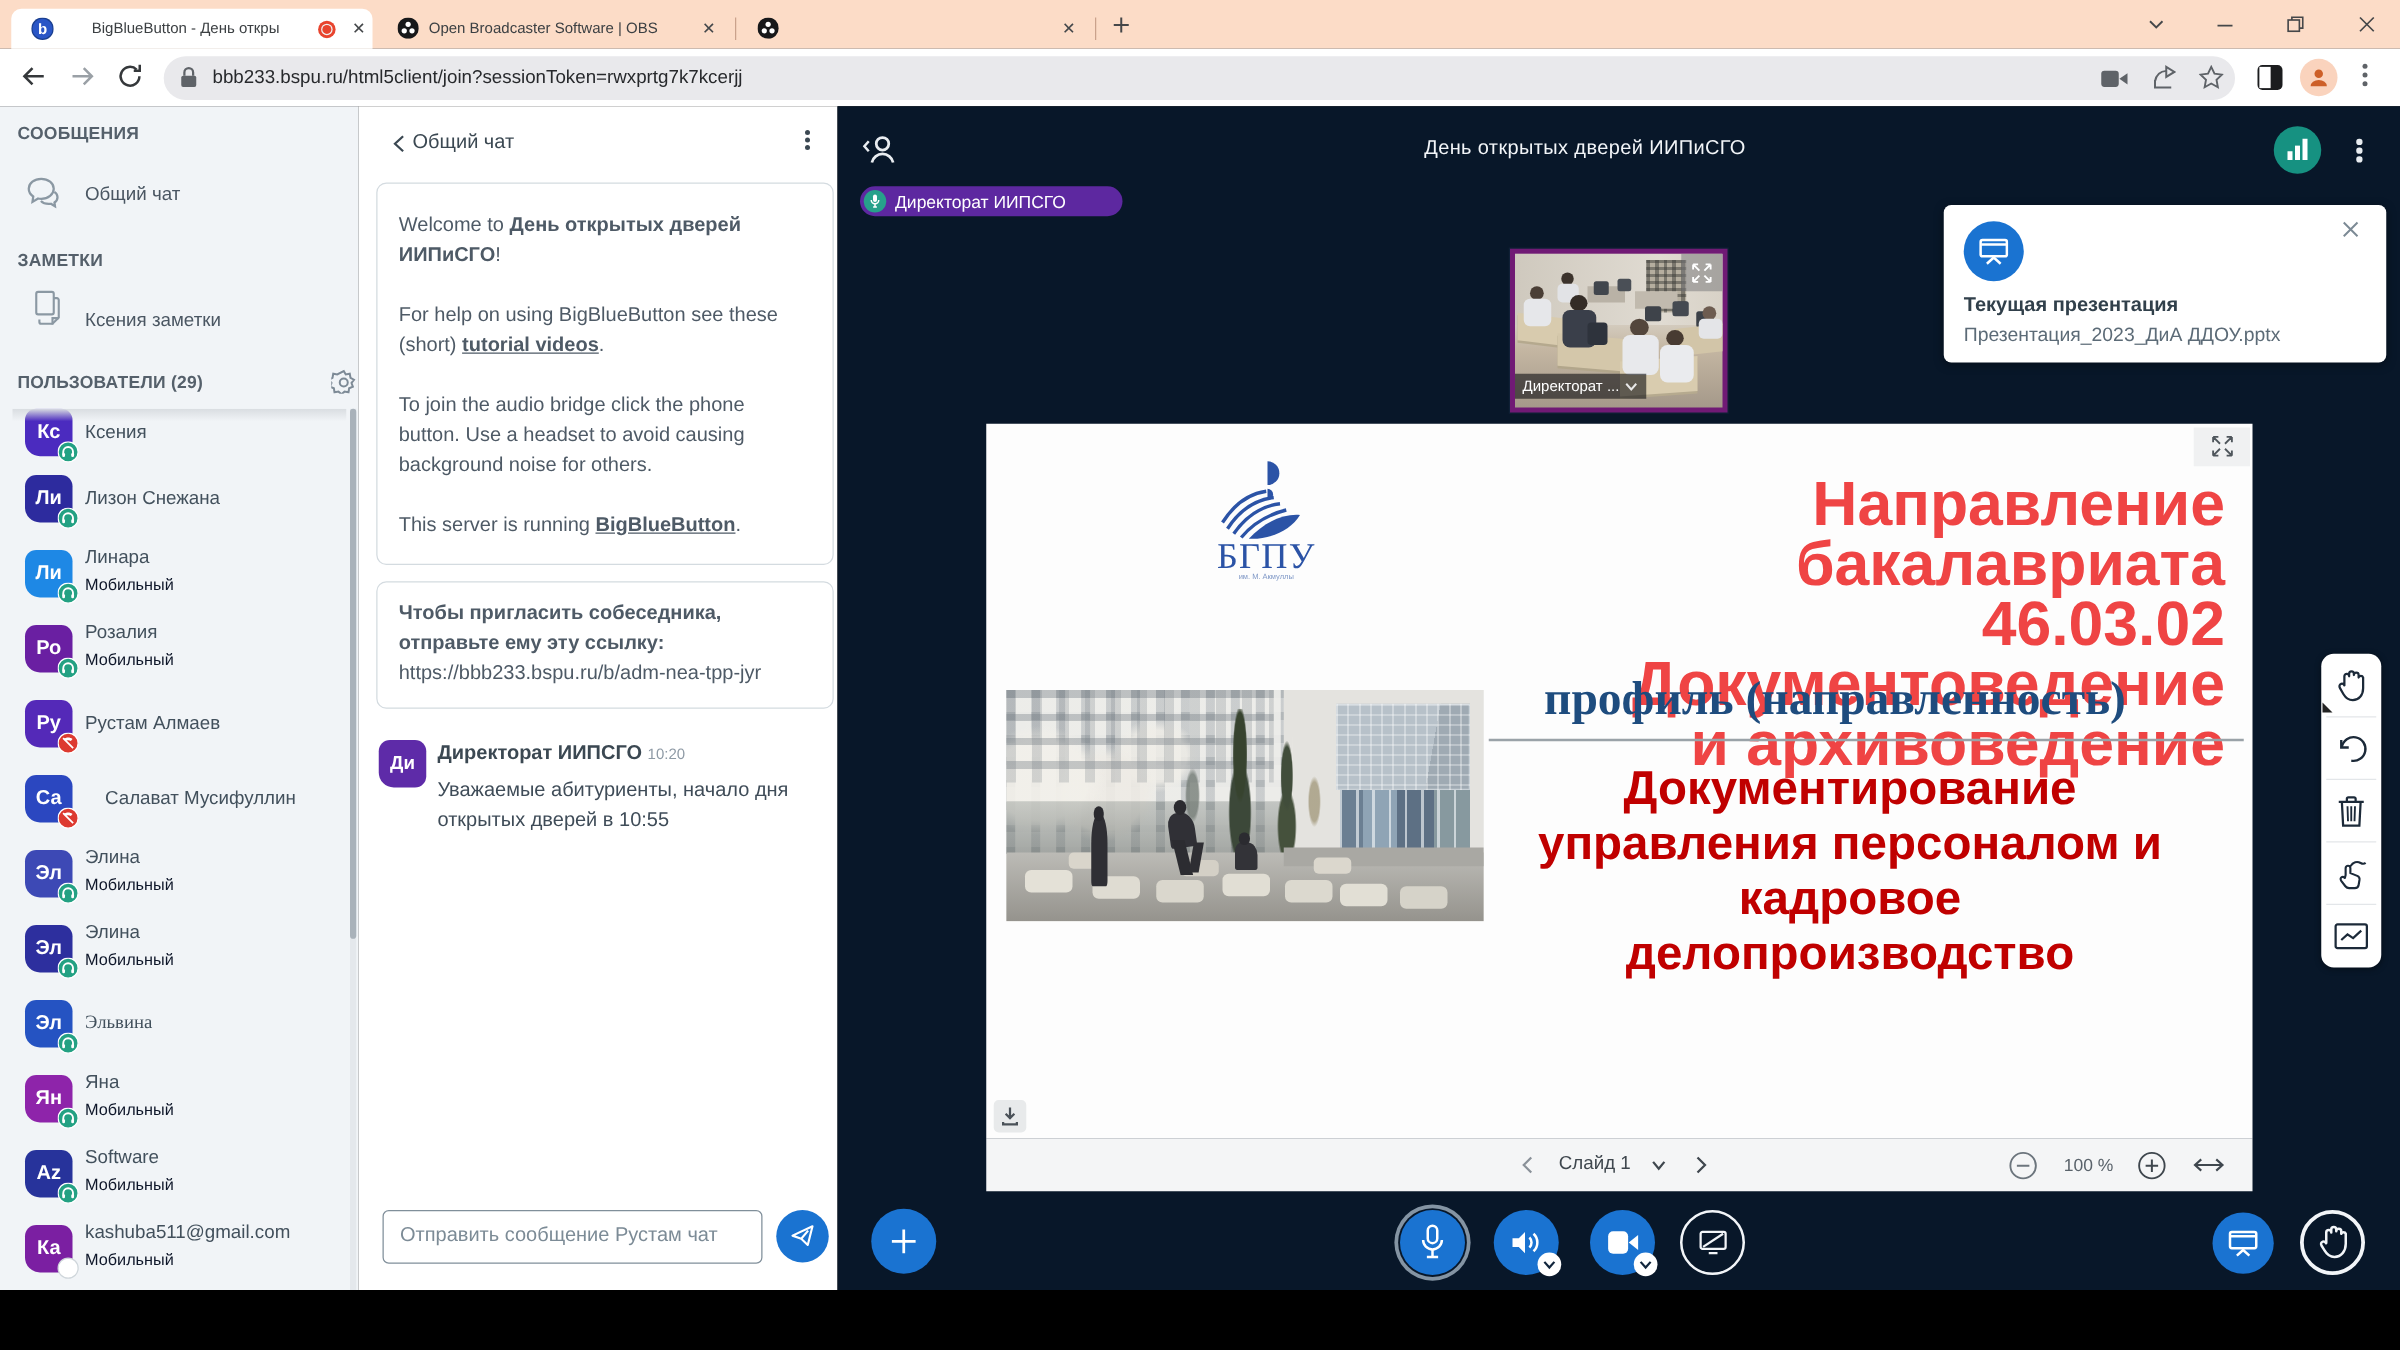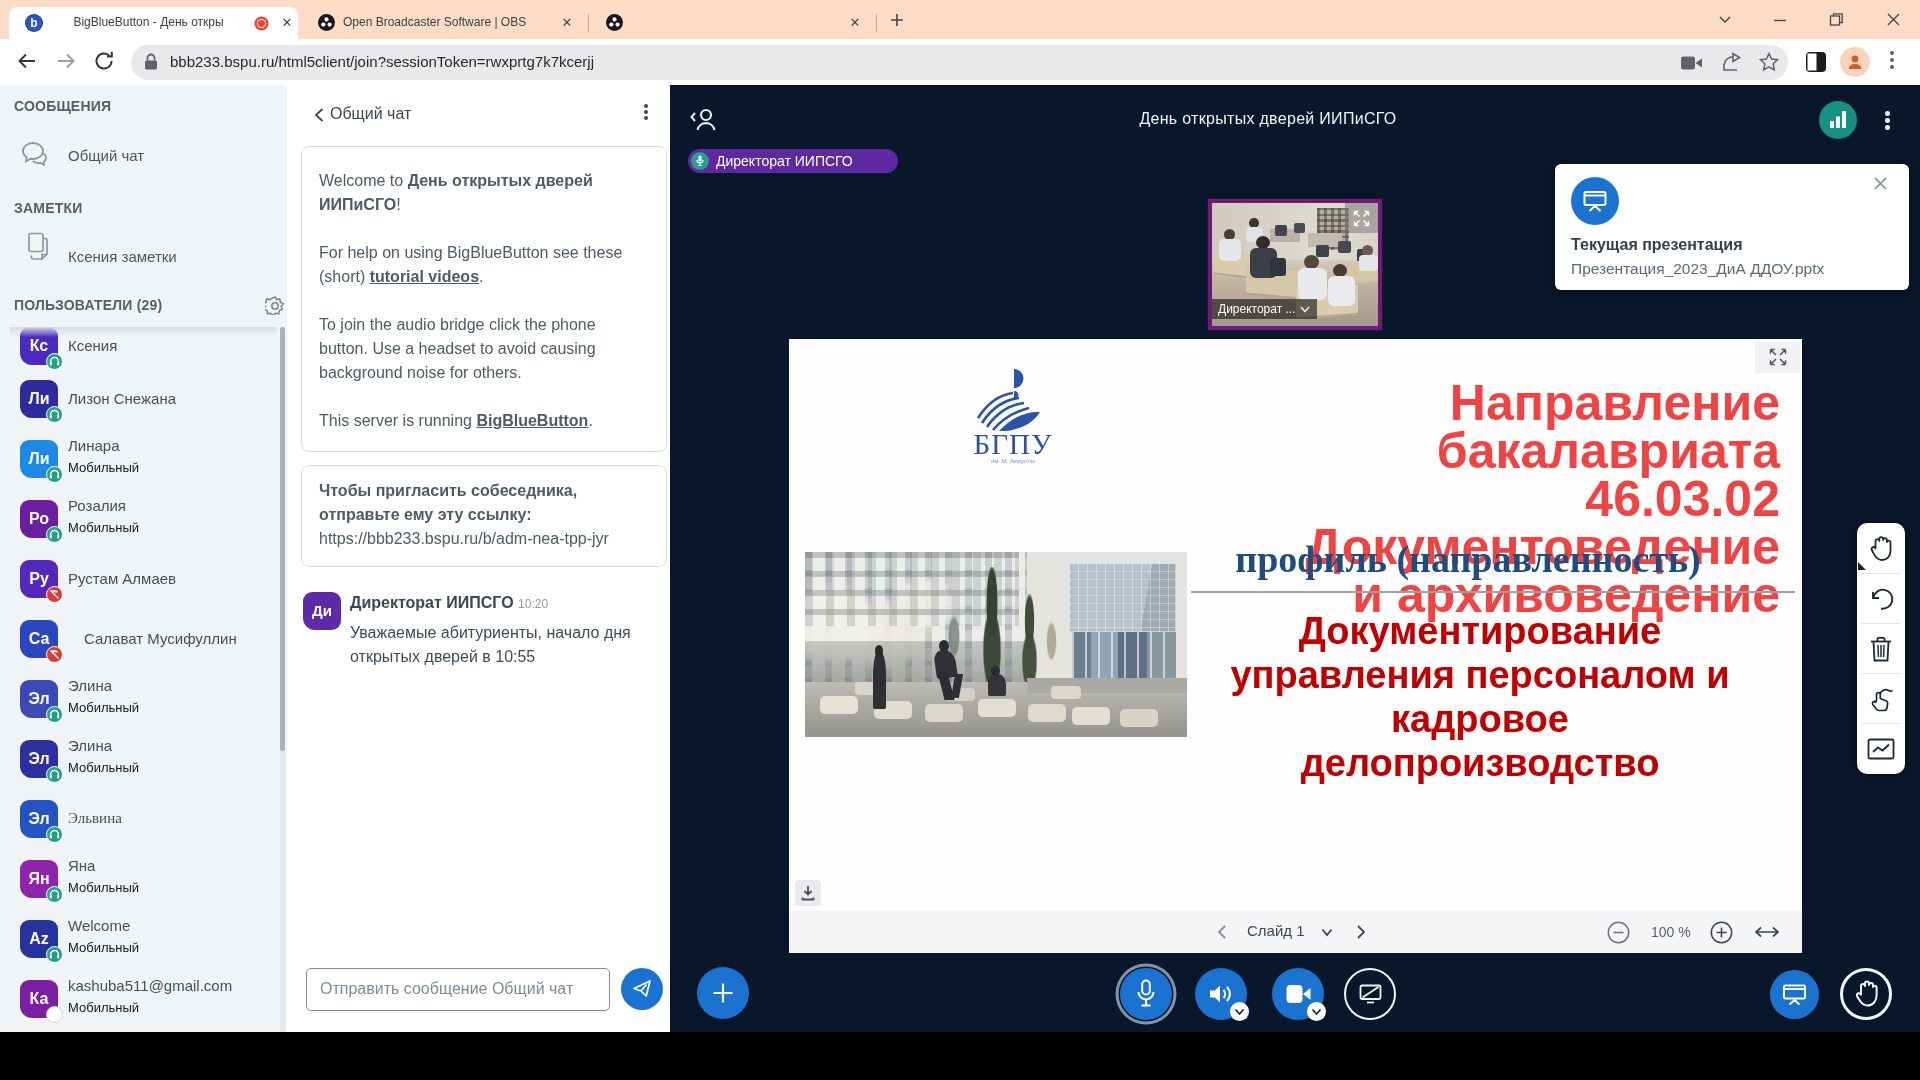--- a/index.html
+++ b/index.html
@@ -232,21 +232,21 @@
       <div class="avatar" style="top:533px; background:#8e24aa;">Ян</div>
       <div class="uname abs" style="left:68px; top:530px;">Яна</div>
       <div class="usub abs" style="left:68px; top:553px;">Мобильный</div>
       <svg class="abs" style="left:46px; top:559px;" width="17" height="17" viewBox="0 0 17 17">
           <circle cx="8.5" cy="8.5" r="8" fill="#23a183" stroke="#fff" stroke-width="1"></circle>
           <path d="M4.6 10.5 V8.5 a3.9 3.9 0 0 1 7.8 0 V10.5" fill="none" stroke="#fff" stroke-width="1.5"></path>
           <rect x="3.8" y="9.3" width="2.2" height="3.2" rx="1" fill="#fff"></rect>
           <rect x="11" y="9.3" width="2.2" height="3.2" rx="1" fill="#fff"></rect>
         </svg>
       <div class="avatar" style="top:593px; background:#27339b;">Az</div>
-      <div class="uname abs" style="left:68px; top:590px;">Welcome</div>
+      <div class="uname abs" style="left:68px; top:590px;">Software</div>
       <div class="usub abs" style="left:68px; top:613px;">Мобильный</div>
       <svg class="abs" style="left:46px; top:619px;" width="17" height="17" viewBox="0 0 17 17">
           <circle cx="8.5" cy="8.5" r="8" fill="#23a183" stroke="#fff" stroke-width="1"></circle>
           <path d="M4.6 10.5 V8.5 a3.9 3.9 0 0 1 7.8 0 V10.5" fill="none" stroke="#fff" stroke-width="1.5"></path>
           <rect x="3.8" y="9.3" width="2.2" height="3.2" rx="1" fill="#fff"></rect>
           <rect x="11" y="9.3" width="2.2" height="3.2" rx="1" fill="#fff"></rect>
         </svg>
       <div class="avatar" style="top:653px; background:#7b1fa2;">Ка</div>
       <div class="uname abs" style="left:68px; top:650px;">kashuba511@gmail.com</div>
       <div class="usub abs" style="left:68px; top:673px;">Мобильный</div>
@@ -265,21 +265,21 @@
     <div class="card" style="top:61px; width:366px; height:306px;">
       <div class="ct" style="position:absolute; left:17px; top:22px; width:318px;">Welcome to <b>День открытых дверей ИИПиСГО</b>!<br><br>For help on using BigBlueButton see these (short) <span style="text-decoration:underline;"><b>tutorial videos</b></span>.<br><br>To join the audio bridge click the phone button. Use a headset to avoid causing background noise for others.<br><br>This server is running <span style="text-decoration:underline;"><b>BigBlueButton</b></span>.</div>
     </div>
     <div class="card" style="top:380px; width:366px; height:102px;">
       <div class="ct" style="position:absolute; left:17px; top:13px; width:340px;"><b>Чтобы пригласить собеседника, отправьте ему эту ссылку:</b><br>https://bbb233.bspu.ru/b/adm-nea-tpp-jyr</div>
     </div>
     <div class="avatar" style="left:16px; top:507px; background:#5e2ba8; font-size:15px;">Ди</div>
     <div class="abs" style="left:63px; top:509px; font-size:16px; font-weight:bold; color:#3b4852;">Директорат ИИПСГО <span style="font-weight:normal; font-size:12px; color:#8e9aa5;">10:20</span></div>
     <div class="ct" style="position:absolute; left:63px; top:536px; width:310px; color:#3f4c58;">Уважаемые абитуриенты, начало дня открытых дверей в 10:55</div>
     <div class="abs" style="left:19px; top:883px; width:304px; height:43px; border:1px solid #808f9a; border-radius:5px;"></div>
-    <div class="abs" style="left:33px; top:895px; font-size:16px; color:#7c8b96;">Отправить сообщение Общий чат</div>
+    <div class="abs" style="left:33px; top:895px; font-size:16px; color:#7c8b96;">Отправить сообщение Рустам чат</div>
     <div class="abs" style="left:334px; top:883px; width:42px; height:42px; border-radius:50%; background:#1a73d1;"></div>
     <svg class="abs" style="left:345px; top:894px;" width="20" height="19" viewBox="0 0 20 19">
         <path d="M2 9.5 L18 2 L14.2 17 L9 12 Z M9 12 L14.5 5.5" fill="none" stroke="#fff" stroke-width="1.7" stroke-linejoin="round"></path>
       </svg>
   </div>
   <div id="main">
     <svg class="abs" style="left:20px; top:22px;" width="32" height="24" viewBox="0 0 32 24">
         <path d="M5 6 L1.5 10 L5 14" fill="none" stroke="#e8ecf0" stroke-width="2"></path>
         <circle cx="16" cy="8" r="5" fill="none" stroke="#e8ecf0" stroke-width="2.2"></circle>
         <path d="M7.5 23 a8.7 8.7 0 0 1 17 0" fill="none" stroke="#e8ecf0" stroke-width="2.2"></path>

